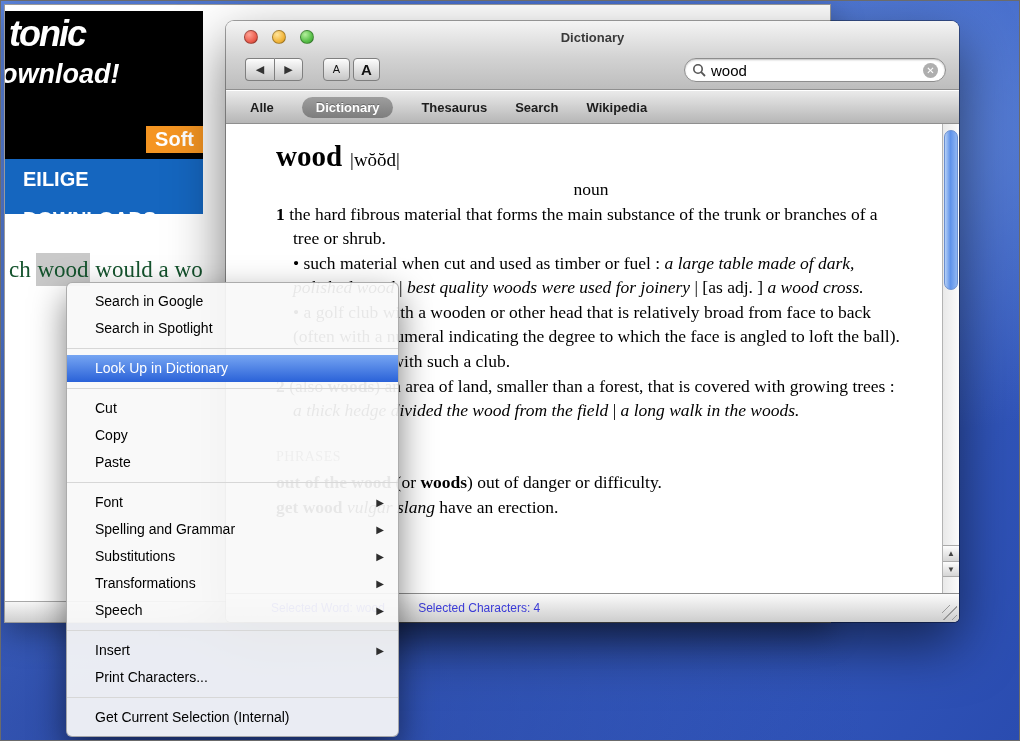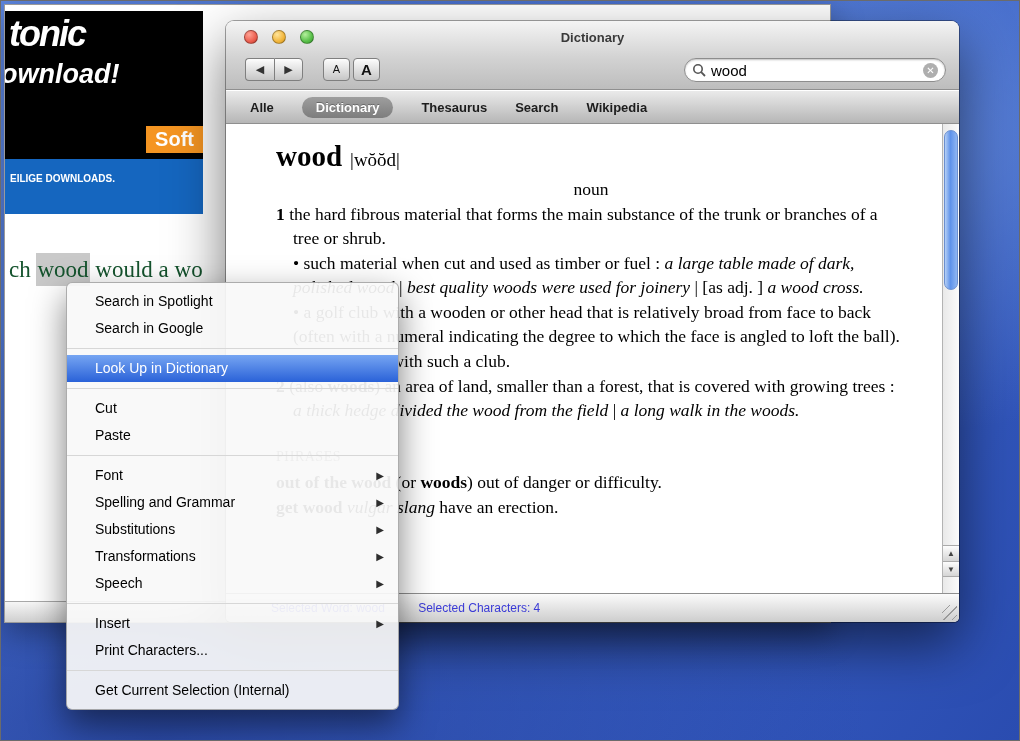--- a/index.html
+++ b/index.html
@@ -13,21 +13,21 @@
   
   .bgwin{position:absolute;left:3px;top:3px;width:827px;height:619px;background:#fff;
     border:1px solid #9a9a9a;box-shadow:0 10px 30px rgba(0,0,0,.35);z-index:1;}
   .banner-black{position:absolute;left:0;top:6px;width:198px;height:148px;background:#000;
     overflow:hidden;color:#fff;}
   .brand{font-style:italic;font-weight:bold;font-size:36px;letter-spacing:-2px;margin:2px 0 0 4px;}
   .line2{font-style:italic;font-weight:bold;font-size:27px;margin:4px 0 0 0;margin-left:-4px;}
   .tag{position:absolute;right:0;bottom:6px;background:#f59522;color:#fff;font-weight:bold;
     font-size:20px;padding:2px 9px;}
   .banner-strip{position:absolute;left:0;top:154px;width:198px;height:55px;background:#1566bf;
-    color:#fff;font-weight:bold;font-size:10px;line-height:40px;padding-left:5px;}
+    color:#fff;font-weight:bold;font-size:20px;line-height:40px;padding-left:18px;}
   .page-text{position:absolute;left:4px;top:252px;font-family:"Liberation Serif",serif;
     font-size:23px;color:#14532d;}
   .sel{background:#c9c9c9;padding:4px 1px;}
   .bg-bottom{position:absolute;left:0;bottom:0;width:100%;height:21px;
     background:linear-gradient(#f6f6f6,#cfcfcf);border-top:1px solid #a8a8a8;}
 
   
   .dict{position:absolute;left:225px;top:20px;width:733px;height:601px;background:#fff;
     border-radius:8px 8px 5px 5px;z-index:2;
     box-shadow:0 22px 55px rgba(0,0,0,.55), 0 0 0 1px rgba(0,0,0,.35);}
@@ -168,26 +168,27 @@
     </div>
 
     <div class="dstatus">
       <span class="sw">Selected Word: wood</span>
       <span class="sc">Selected Characters: 4</span>
       <div class="grip"></div>
     </div>
   </div>
 
   <div class="menu">
+    <div class="mi"><span>Search in Google</span></div>
     <div class="mi"><span>Search in Spotlight</span></div>
-    <div class="mi"><span>Search in Google</span></div>
     <div class="msep"></div>
     <div class="mi hl"><span>Look Up in Dictionary</span></div>
     <div class="msep"></div>
     <div class="mi"><span>Cut</span></div>
+    <div class="mi"><span>Copy</span></div>
     <div class="mi"><span>Paste</span></div>
     <div class="msep"></div>
     <div class="mi"><span>Font</span><span class="arr">▶</span></div>
     <div class="mi"><span>Spelling and Grammar</span><span class="arr">▶</span></div>
     <div class="mi"><span>Substitutions</span><span class="arr">▶</span></div>
     <div class="mi"><span>Transformations</span><span class="arr">▶</span></div>
     <div class="mi"><span>Speech</span><span class="arr">▶</span></div>
     <div class="msep"></div>
     <div class="mi"><span>Insert</span><span class="arr">▶</span></div>
     <div class="mi"><span>Print Characters...</span></div>

